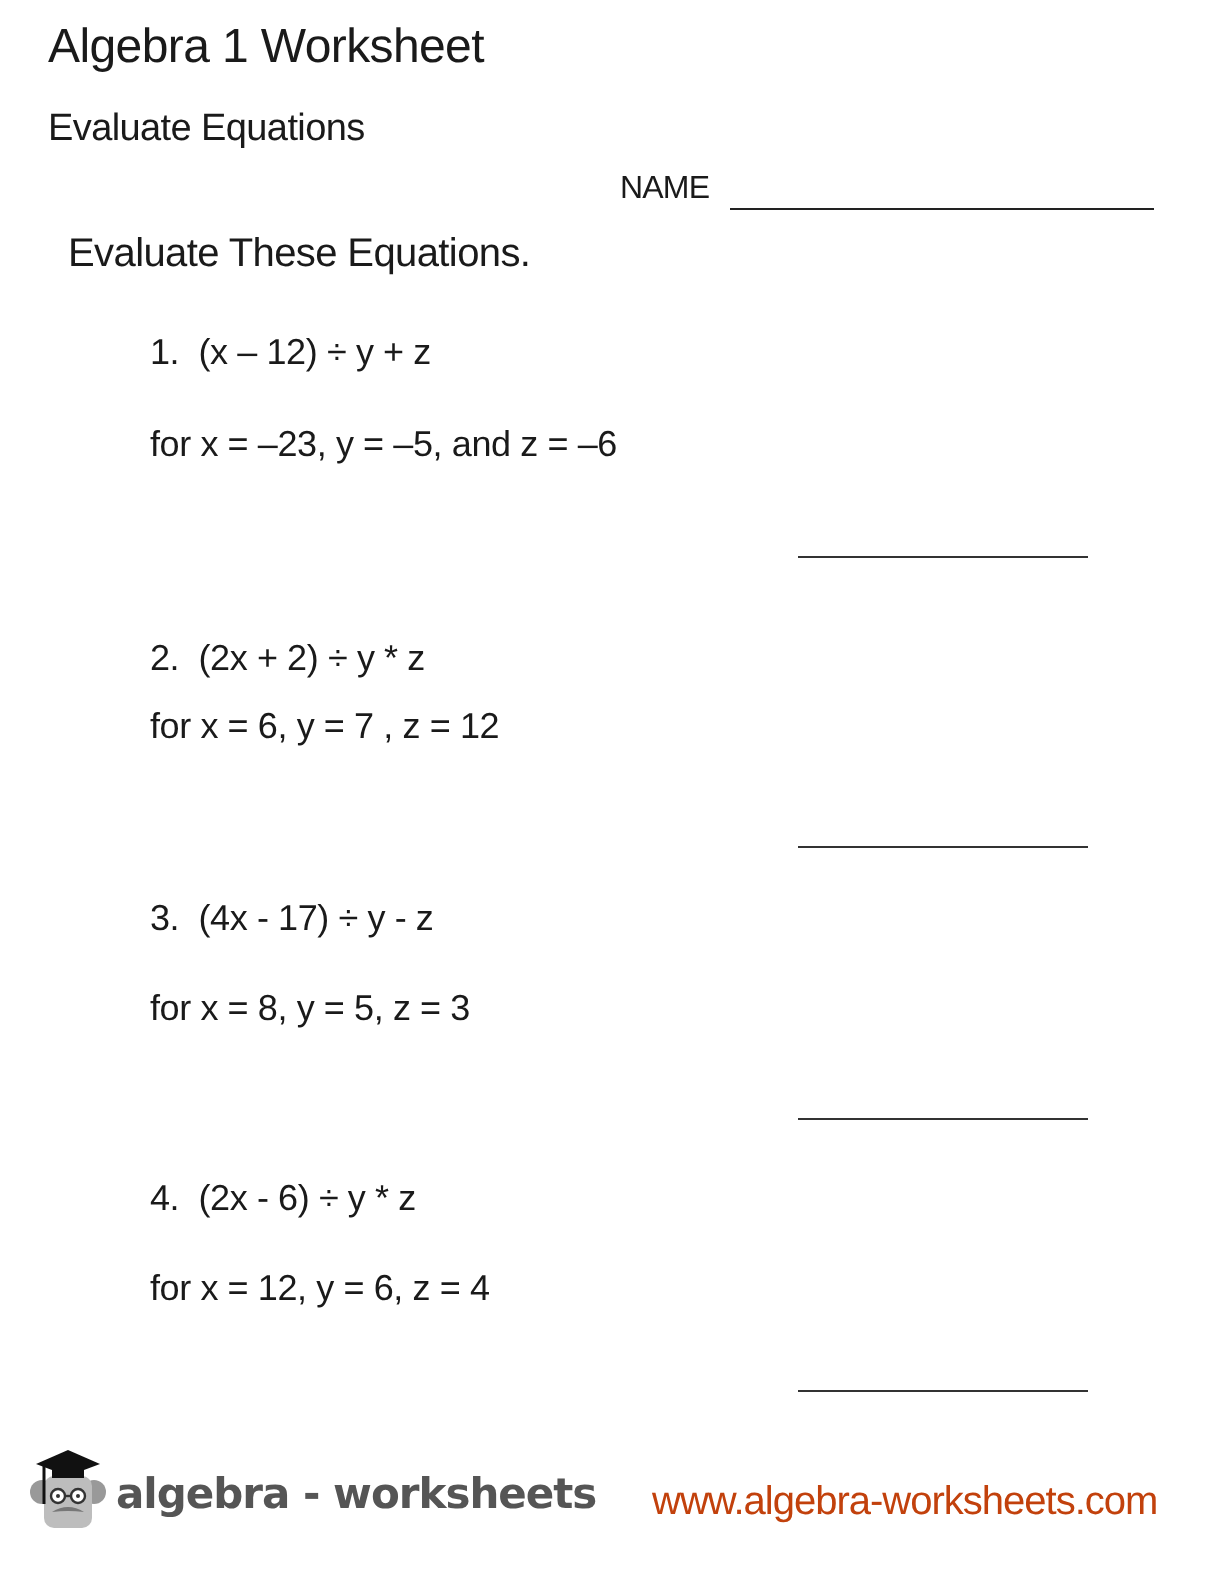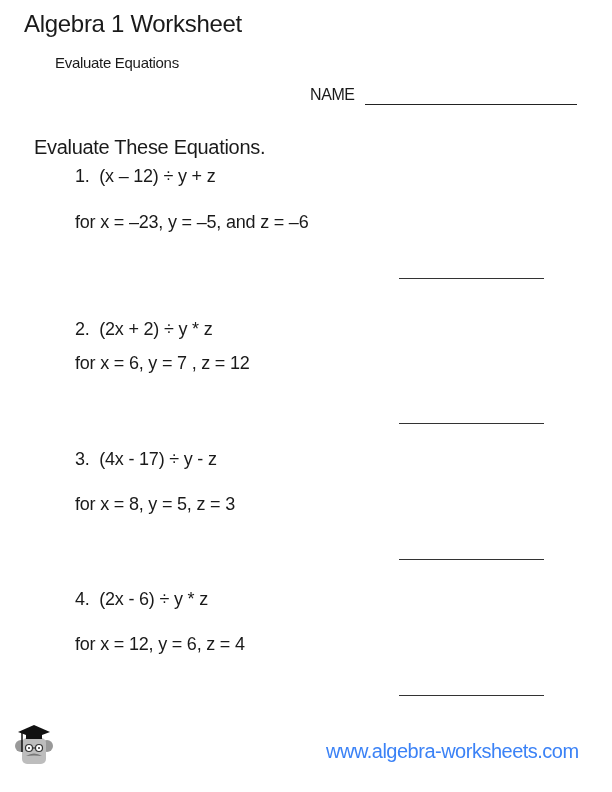--- a/index.html
+++ b/index.html
@@ -2,32 +2,32 @@
 <html><head>
   <meta charset="utf-8">
   <style>
     html, body { margin: 0; padding: 0; background: #ffffff; }
     body {
       width: 612px; height: 792px; position: relative; overflow: hidden;
       font-family: "Liberation Sans", "DejaVu Sans", sans-serif; color: #1a1a1a;
     }
     .abs { position: absolute; white-space: nowrap; }
     .title { left: 24px; top: 10px; font-size: 24px; letter-spacing: -0.3px; text-align: right; }
-    .subtitle { left: 24px; top: 54px; font-size: 15px; letter-spacing: -0.3px; margin-left: 31px; }
+    .subtitle { left: 24px; top: 54px; font-size: 19px; letter-spacing: -0.3px; }
     .name-label { left: 310px; top: 86px; font-size: 16px; letter-spacing: -0.4px; }
     .name-line { left: 365px; top: 104px; width: 212px; height: 0; border-top: 1px solid #222; }
-    .instructions { left: 34px; top: 116px; font-size: 20px; letter-spacing: -0.3px; margin-top: 20px; }
+    .instructions { left: 34px; top: 116px; font-size: 20px; letter-spacing: -0.3px; }
     .problem { font-size: 18px; letter-spacing: -0.2px; }
     .answer-line { width: 145px; height: 0; border-top: 1.5px solid #333; }
     .logo { left: 14px; top: 722px; display: flex; align-items: center; }
     .logo-text {
       font-family: "DejaVu Sans", sans-serif; font-weight: bold; font-size: 21px;
       color: #555; letter-spacing: -0.5px; margin-left: 4px;
     }
-    .url { left: 326px; top: 740px; font-size: 20px; letter-spacing: -0.5px; color: #3b82f6; }
+    .url { left: 326px; top: 740px; font-size: 20px; letter-spacing: -0.5px; color: #c2410c; }
   </style>
 </head>
 <body>
 
 <div class="abs title">Algebra 1  Worksheet</div>
 <div class="abs subtitle">Evaluate Equations</div>
 <div class="abs name-label">NAME</div>
 <div class="abs name-line"></div>
 <div class="abs instructions">Evaluate These Equations.</div>
 
@@ -74,14 +74,15 @@
       <circle cx="15" cy="26" r="1" fill="#333"></circle>
       <circle cx="25" cy="26" r="1" fill="#333"></circle>
 
       <path d="M12 34 Q20 29 28 34 Q20 33 12 34 Z" fill="#777"></path>
 
       <polygon points="4,10 20,3 36,10 20,16" fill="#111"></polygon>
       <rect x="12" y="11" width="16" height="6" fill="#111"></rect>
       <line x1="8" y1="11" x2="8" y2="30" stroke="#111" stroke-width="1.5"></line>
     </svg>
   </span>
+  <span class="logo-text">algebra - worksheets</span>
 </div>
 <div class="abs url">www.algebra-worksheets.com</div>
 
 </body></html>

